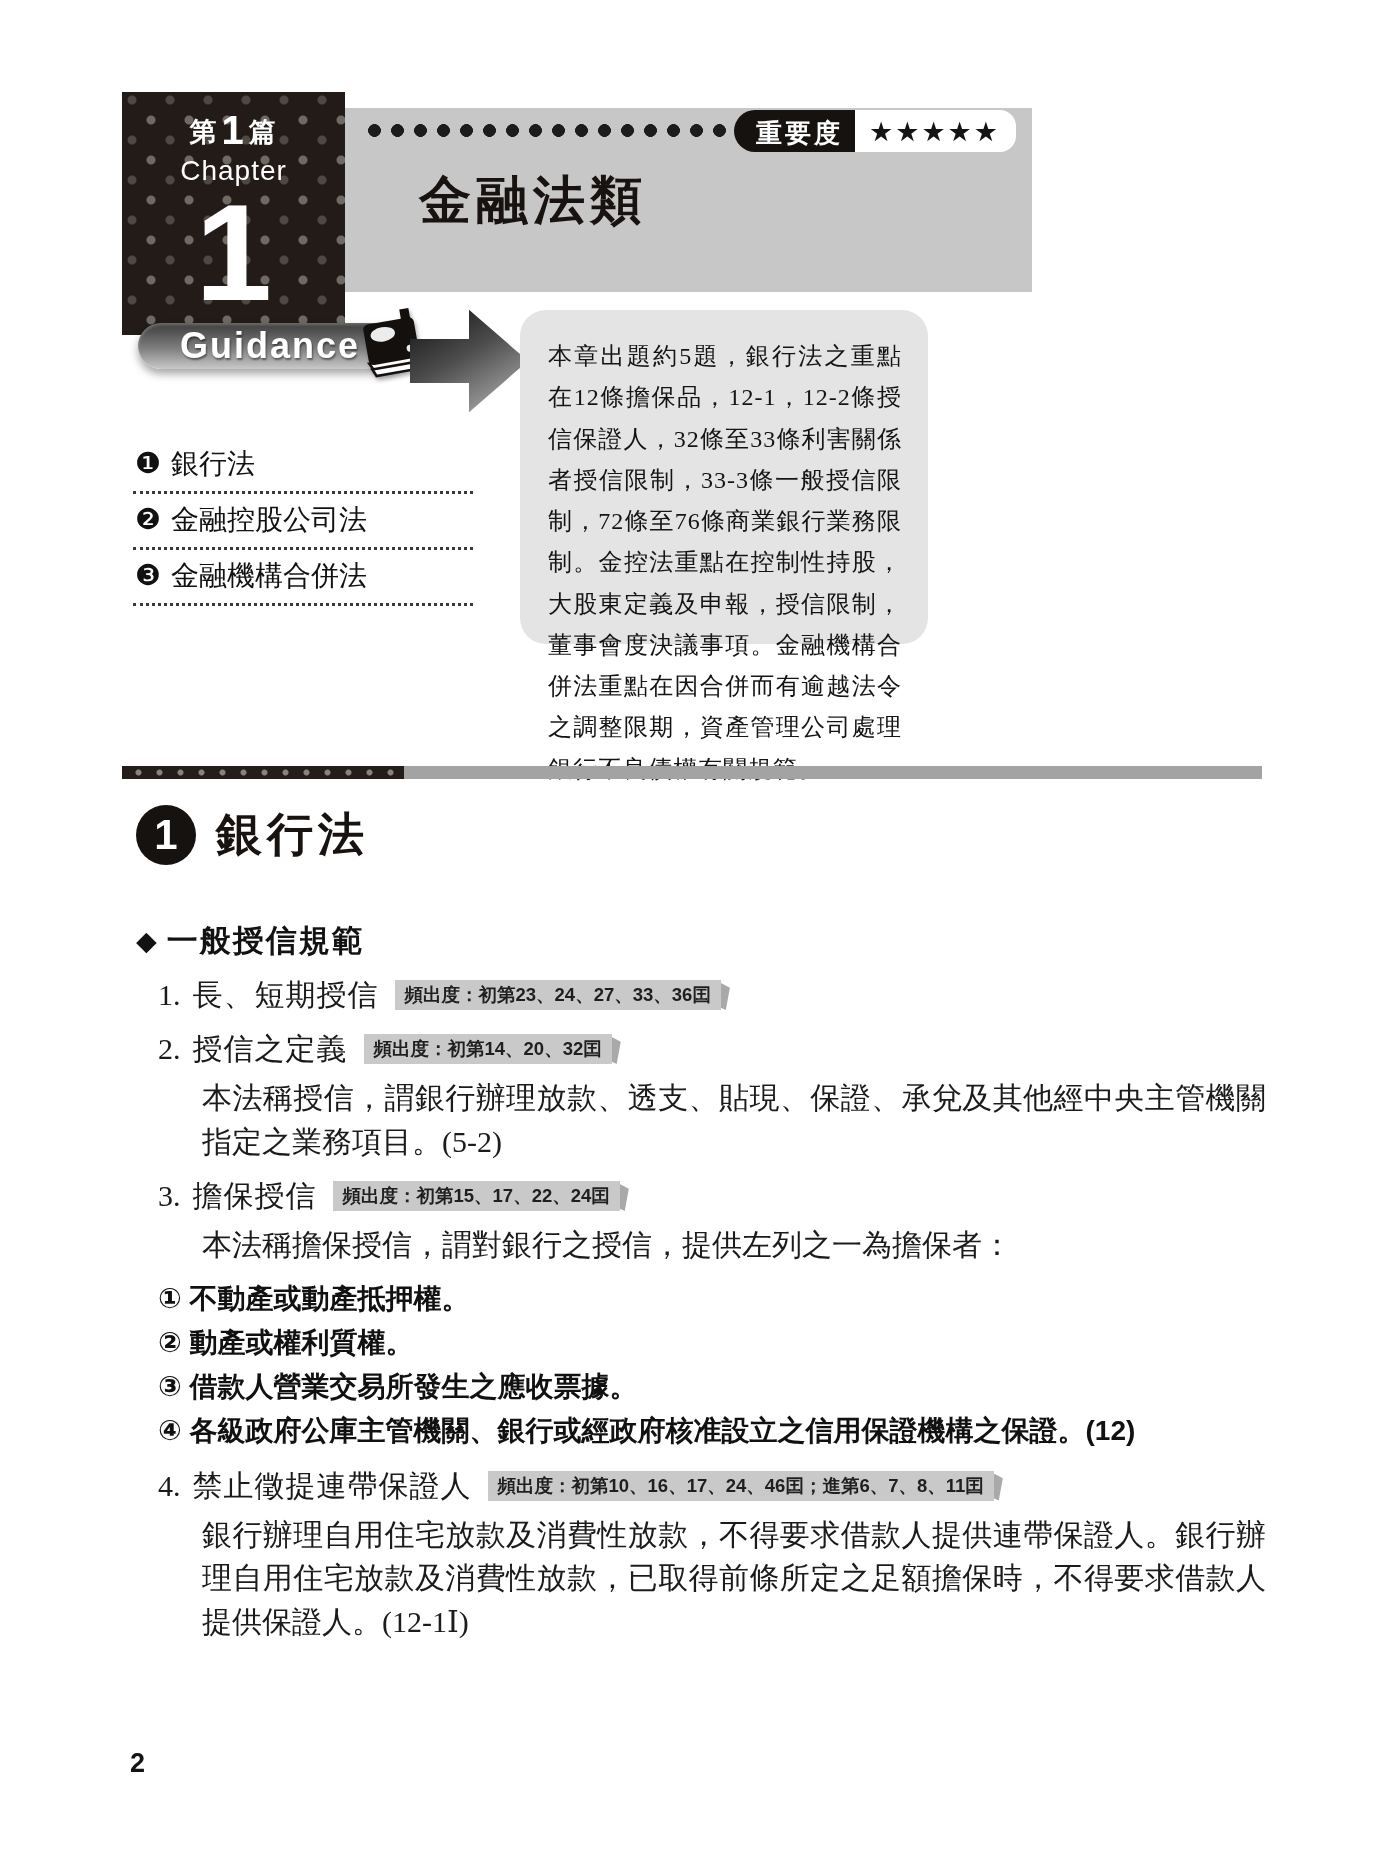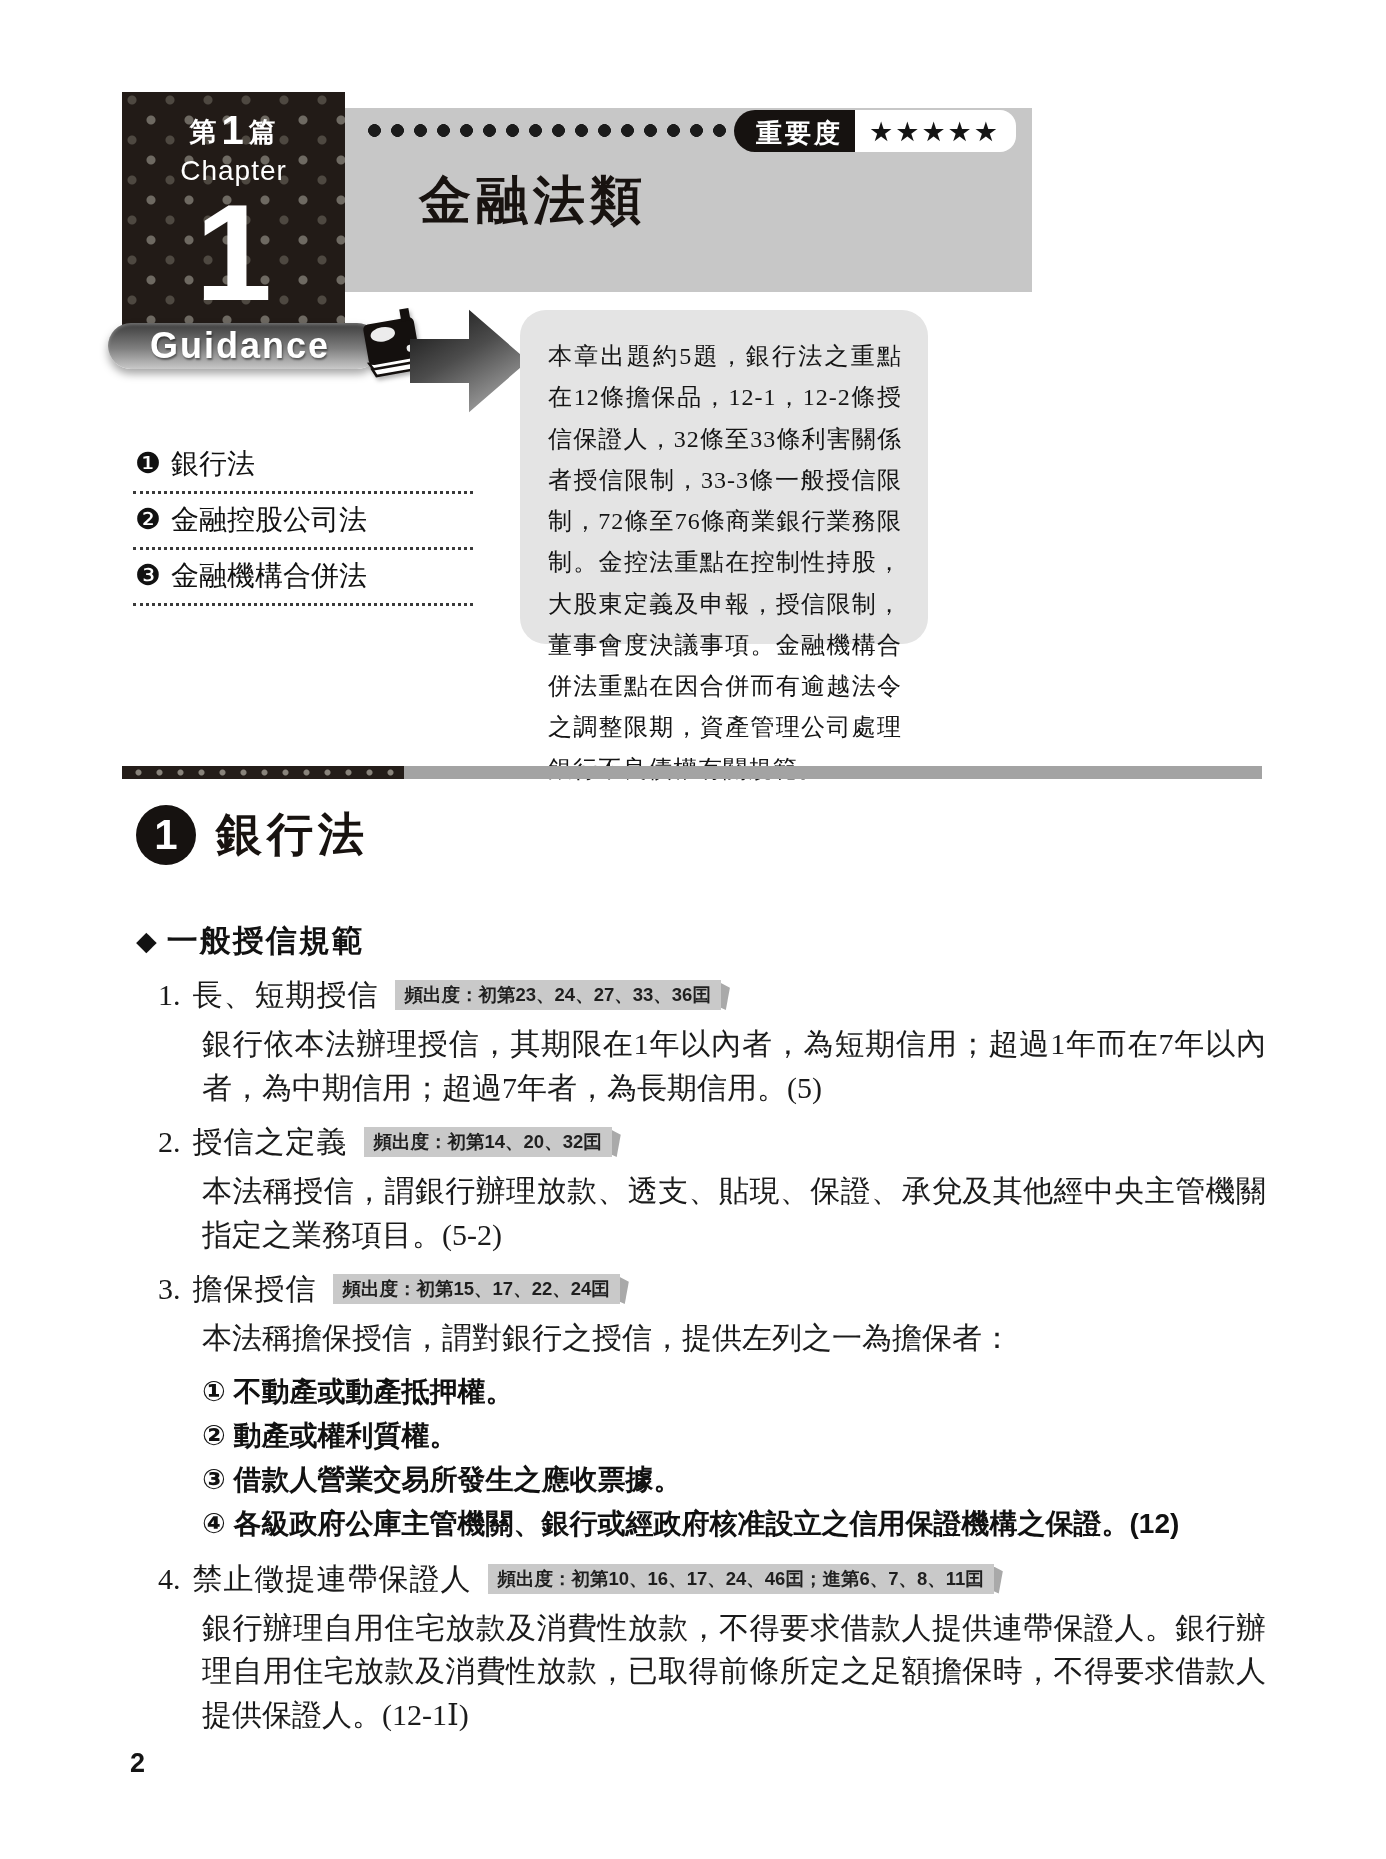--- a/index.html
+++ b/index.html
@@ -26,21 +26,21 @@
   .importance{position:absolute;right:16px;top:2px;display:flex;align-items:stretch;height:42px;
     font-family:"Liberation Sans","DejaVu Sans",sans-serif;}
   .imp-label{background:#161210;color:#fff;font-size:26px;font-weight:bold;letter-spacing:3px;
     border-radius:21px 0 0 21px;padding:6px 12px 0 22px;text-align:center;}
   .imp-stars{background:#fff;color:#141414;font-size:27px;letter-spacing:2px;
     border-radius:0 16px 16px 0;padding:6px 16px 0 14px;}
   .chapter-title{position:absolute;left:74px;top:58px;font-size:52px;font-weight:900;
     letter-spacing:5px;color:#181310;font-family:"Liberation Sans","DejaVu Sans",sans-serif;}
 
   
-  .guidance-pill{position:absolute;left:108px;top:323px;width:272px;height:46px;border-radius:23px;
+  .guidance-pill{position:absolute;left:138px;top:323px;width:272px;height:46px;border-radius:23px;
     background:linear-gradient(180deg,#3c3c3c 0%,#7e7e7e 55%,#c9c9c9 100%);
     box-shadow:0 5px 8px rgba(0,0,0,.35), inset 0 2px 3px rgba(255,255,255,.25);
     color:#fff;font-family:"Liberation Sans","DejaVu Sans",sans-serif;font-weight:bold;
     font-size:36px;line-height:46px;padding-left:42px;letter-spacing:2px;box-sizing:border-box;
     text-shadow:1px 2px 2px rgba(0,0,0,.45);}
   .book-icon{position:absolute;left:352px;top:306px;width:82px;height:78px;
     filter:drop-shadow(2px 3px 2px rgba(0,0,0,.3));}
   .guid-arrow{position:absolute;left:410px;top:300px;width:118px;height:122px;
     background:linear-gradient(150deg,#141414 8%,#4c4c4c 45%,#8f8f8f 75%,#c2c2c2 100%);
     clip-path:polygon(0 32%,50% 32%,50% 8%,100% 50%,50% 92%,50% 68%,0 68%);
@@ -78,21 +78,21 @@
   .topic-item{margin-bottom:12px;}
   .topic-head{display:flex;align-items:center;line-height:42px;}
   .topic-num{font-size:30px;margin-right:12px;}
   .topic-title{font-size:30px;letter-spacing:1px;}
   .freq-badge{margin-left:16px;position:relative;background:#c9c9c9;height:30px;line-height:30px;
     padding:0 10px;font-family:"Liberation Sans","DejaVu Sans",sans-serif;font-size:18.5px;
     font-weight:600;color:#1f1f1f;white-space:nowrap;}
   .freq-badge::after{content:"";position:absolute;right:-9px;top:3px;width:9px;height:27px;
     background:#a9a9a9;clip-path:polygon(0 0,100% 18%,55% 100%,0 92%);}
   .topic-body{margin:6px 0 10px 44px;font-size:30px;line-height:1.45;text-align:justify;color:#1b1b1b;}
-  .sub-item{margin-left:44px;font-family:"Liberation Sans","DejaVu Sans",sans-serif;
+  .sub-item{font-family:"Liberation Sans","DejaVu Sans",sans-serif;
     font-weight:bold;font-size:28px;line-height:44px;color:#111;}
 
   .page-num{position:absolute;left:130px;top:1748px;font-family:"Liberation Sans","DejaVu Sans",sans-serif;
     font-size:27px;font-weight:bold;color:#141414;}
 </style>
 </head>
 <body>
 
 <div class="page">
 
@@ -150,21 +150,20 @@
   </div>
 
   <div class="main-list">
 
     <div class="topic-item">
       <div class="topic-head">
         <span class="topic-num">1.</span>
         <span class="topic-title">長、短期授信</span>
         <span class="freq-badge">頻出度：初第23、24、27、33、36囯</span>
       </div>
-      <div class="topic-body">銀行依本法辦理授信，其期限在1年以內者，為短期信用；超過1年而在7年以內者，為中期信用；超過7年者，為長期信用。(5)</div>
     </div>
 
     <div class="topic-item">
       <div class="topic-head">
         <span class="topic-num">2.</span>
         <span class="topic-title">授信之定義</span>
         <span class="freq-badge">頻出度：初第14、20、32囯</span>
       </div>
       <div class="topic-body">本法稱授信，謂銀行辦理放款、透支、貼現、保證、承兌及其他經中央主管機關指定之業務項目。(5-2)</div>
     </div>

